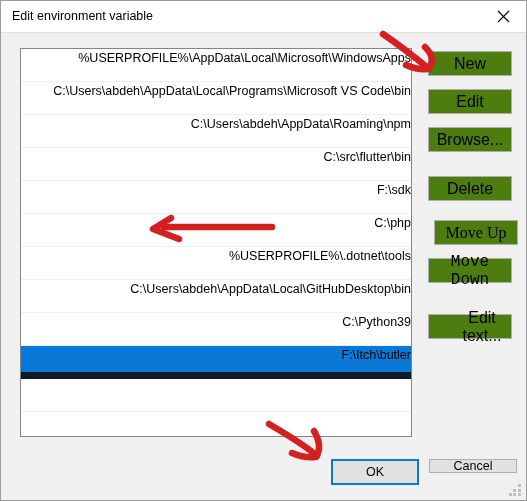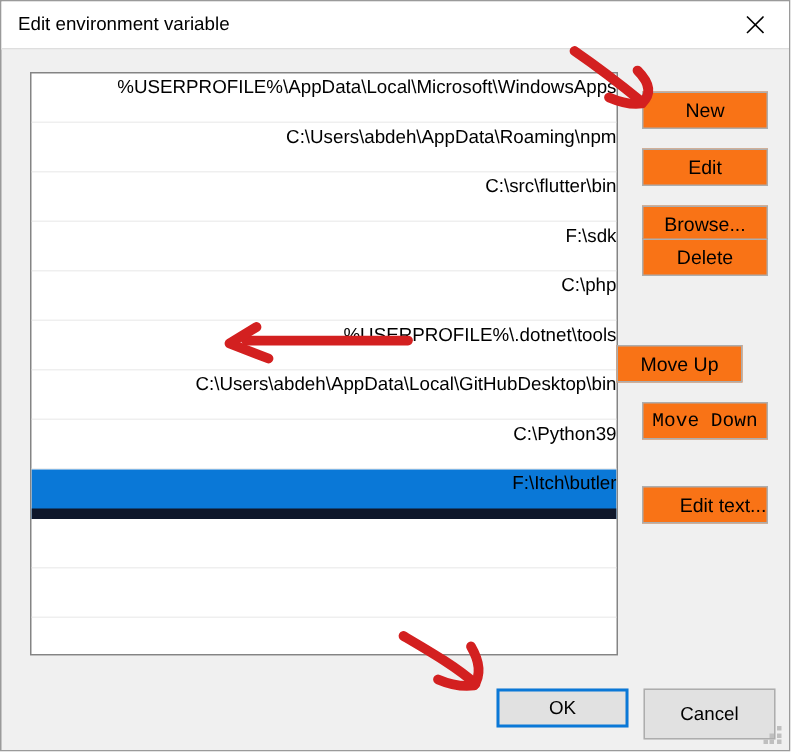--- a/index.html
+++ b/index.html
@@ -84,38 +84,37 @@
   }
   .list-row.empty {
     color: transparent;
   }
 
   
   .btn {
     position: absolute;
     width: 84px;
     height: 25px;
-    background: #f97316;
+    background: #4d7c0f;
     border: 1px solid #adadad;
     box-sizing: border-box;
     font-family: "Liberation Sans", sans-serif;
-    font-size: 13px;
-    color: #000000;
-    display: flex;
-    align-items: center;
-    justify-content: center;
-    cursor: default;
-    padding: 0;
-    margin-top: 10px;
+    font-size: 16px;
+    color: #000000;
+    display: flex;
+    align-items: center;
+    justify-content: center;
+    cursor: default;
+    padding: 0;
   }
   #btn-new        { left: 427px; top: 50px; }
   #btn-edit       { left: 427px; top: 88px; }
   #btn-browse     { left: 427px; top: 126px; }
-  #btn-delete     { left: 427px; top: 148px; }
-  #btn-moveup     { left: 410px; top: 219px; }
+  #btn-delete     { left: 427px; top: 175px; }
+  #btn-moveup     { left: 433px; top: 219px; font-family: Liberation Serif, serif; }
   #btn-movedown   { left: 427px; top: 257px; font-family: Liberation Mono, monospace; }
   #btn-edittext   { left: 427px; top: 313px; padding-left: 24px; }
 
   
   #btn-ok {
     position: absolute;
     left: 330px;
     top: 458px;
     width: 88px;
     height: 26px;
@@ -129,21 +128,21 @@
     align-items: center;
     justify-content: center;
     cursor: default;
     padding: 0;
   }
   #btn-cancel {
     position: absolute;
     left: 428px;
     top: 458px;
     width: 88px;
-    height: 34px;
+    height: 14px;
     background: #e1e1e1;
     border: 1px solid #adadad;
     box-sizing: border-box;
     font-family: "Liberation Sans", sans-serif;
     font-size: 12.5px;
     color: #000000;
     display: flex;
     align-items: center;
     justify-content: center;
     cursor: default;
@@ -186,20 +185,21 @@
         <svg width="13" height="13" viewBox="0 0 13 13">
           <line x1="1" y1="1" x2="12" y2="12" stroke="#000" stroke-width="1.1"></line>
           <line x1="12" y1="1" x2="1" y2="12" stroke="#000" stroke-width="1.1"></line>
         </svg>
       </span>
     </div>
   </div>
 
   <div id="listbox">
       <div class="list-row">%USERPROFILE%\AppData\Local\Microsoft\WindowsApps</div>
+      <div class="list-row">C:\Users\abdeh\AppData\Local\Programs\Microsoft VS Code\bin</div>
       <div class="list-row">C:\Users\abdeh\AppData\Roaming\npm</div>
       <div class="list-row">C:\src\flutter\bin</div>
       <div class="list-row">F:\sdk</div>
       <div class="list-row">C:\php</div>
       <div class="list-row">%USERPROFILE%\.dotnet\tools</div>
       <div class="list-row">C:\Users\abdeh\AppData\Local\GitHubDesktop\bin</div>
       <div class="list-row">C:\Python39</div>
       <div class="list-row selected">F:\Itch\butler</div>
       <div class="list-row empty">&nbsp;</div>
       <div class="list-row empty">&nbsp;</div>

